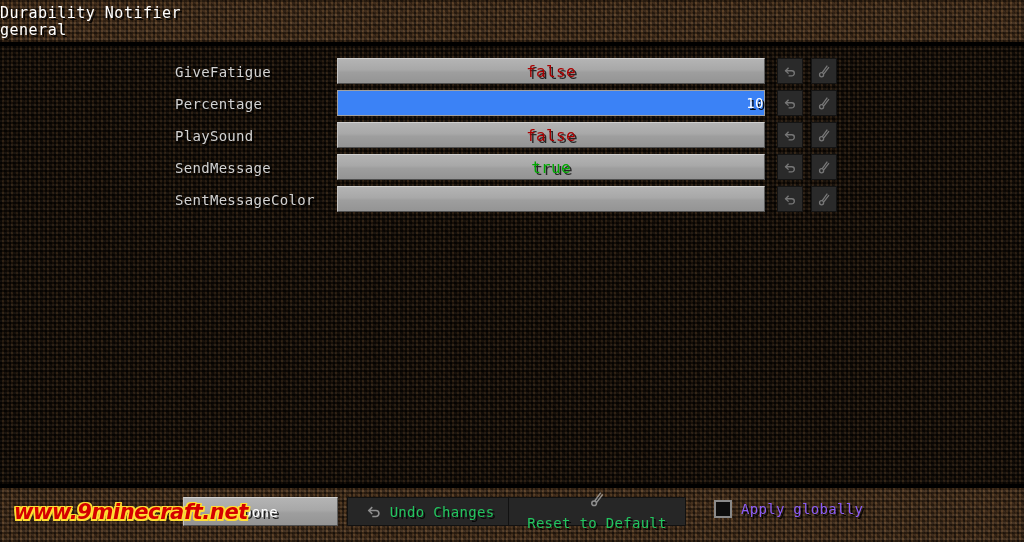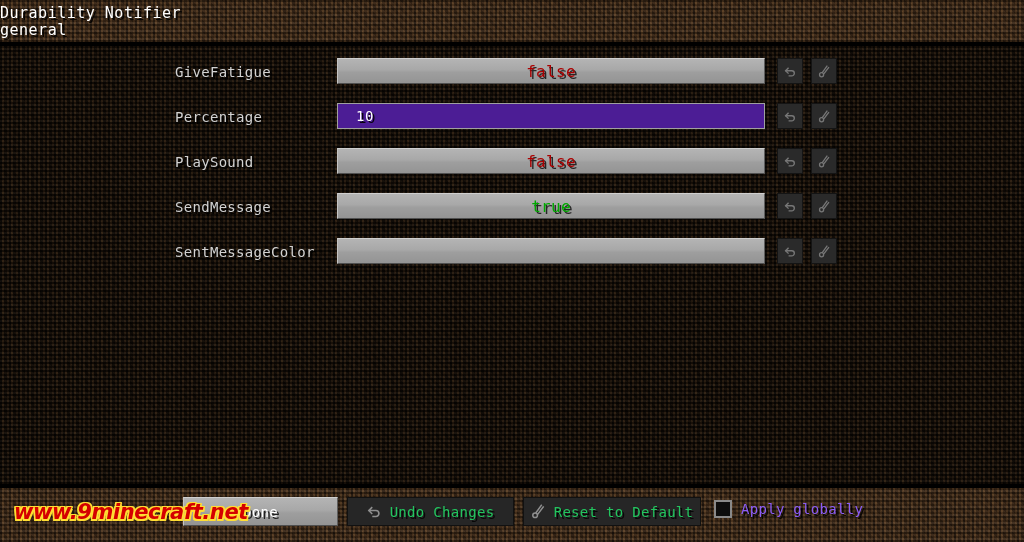--- a/index.html
+++ b/index.html
@@ -92,21 +92,21 @@
     text-shadow: 2px 2px 0 rgba(0,0,0,.85);
   }
 
   
   #options-list {
     position: absolute; left: 0; top: 58px; width: 1024px;
   }
   .option-row {
     position: relative;
     height: 32px;
-    margin-bottom: 13px;
+    margin-bottom: 0;
   }
   .option-label {
     position: absolute;
     left: 175px; top: 6px;
     width: 150px;
     color: #d2d2d2;
     font-size: 14px;
     letter-spacing: .3px;
     text-shadow: 2px 2px 0 rgba(0,0,0,.9);
     white-space: nowrap;
@@ -132,25 +132,26 @@
     text-shadow: 2px 2px 0 rgba(0,0,0,.75);
   }
   .val-false { color: #aa0000; }
   .val-true  { color: #00aa00; }
 
   
   .value-field {
     position: absolute;
     left: 337px; top: 0;
     width: 428px; height: 26px;
-    background: #4c1d95;
+    background: #3b82f6;
     border: 1px solid #a0a0a0;
     display: flex;
     align-items: center;
     padding-left: 18px;
+    justify-content: flex-end;
   }
   .field-text {
     color: #ffffff;
     font-size: 14px;
     letter-spacing: .5px;
     text-shadow: 2px 2px 0 rgba(0,0,0,.9);
   }
 
   
   .mini-btn {
@@ -192,21 +193,21 @@
     border: 1px solid #111111;
     display: flex; align-items: center; justify-content: center;
     gap: 8px;
   }
   .btn-disabled span {
     color: #22c55e; font-size: 14px; letter-spacing: .3px;
     text-shadow: 2px 2px 0 rgba(0,0,0,.8);
   }
   .btn-disabled svg { opacity: .62; display: block; }
   #btn-undo-changes  { left: 347px; width: 167px; }
-  #btn-reset-default { left: 523px; width: 178px; }
+  #btn-reset-default { left: 508px; width: 178px; flex-direction: column; }
 
   #apply-globally {
     position: absolute;
     left: 714px; top: 500px;
     display: flex; align-items: center; gap: 9px;
   }
   #apply-globally .checkbox {
     width: 18px; height: 18px;
     background: #0d0d0d;
     border: 2px solid #8a8a8a;

